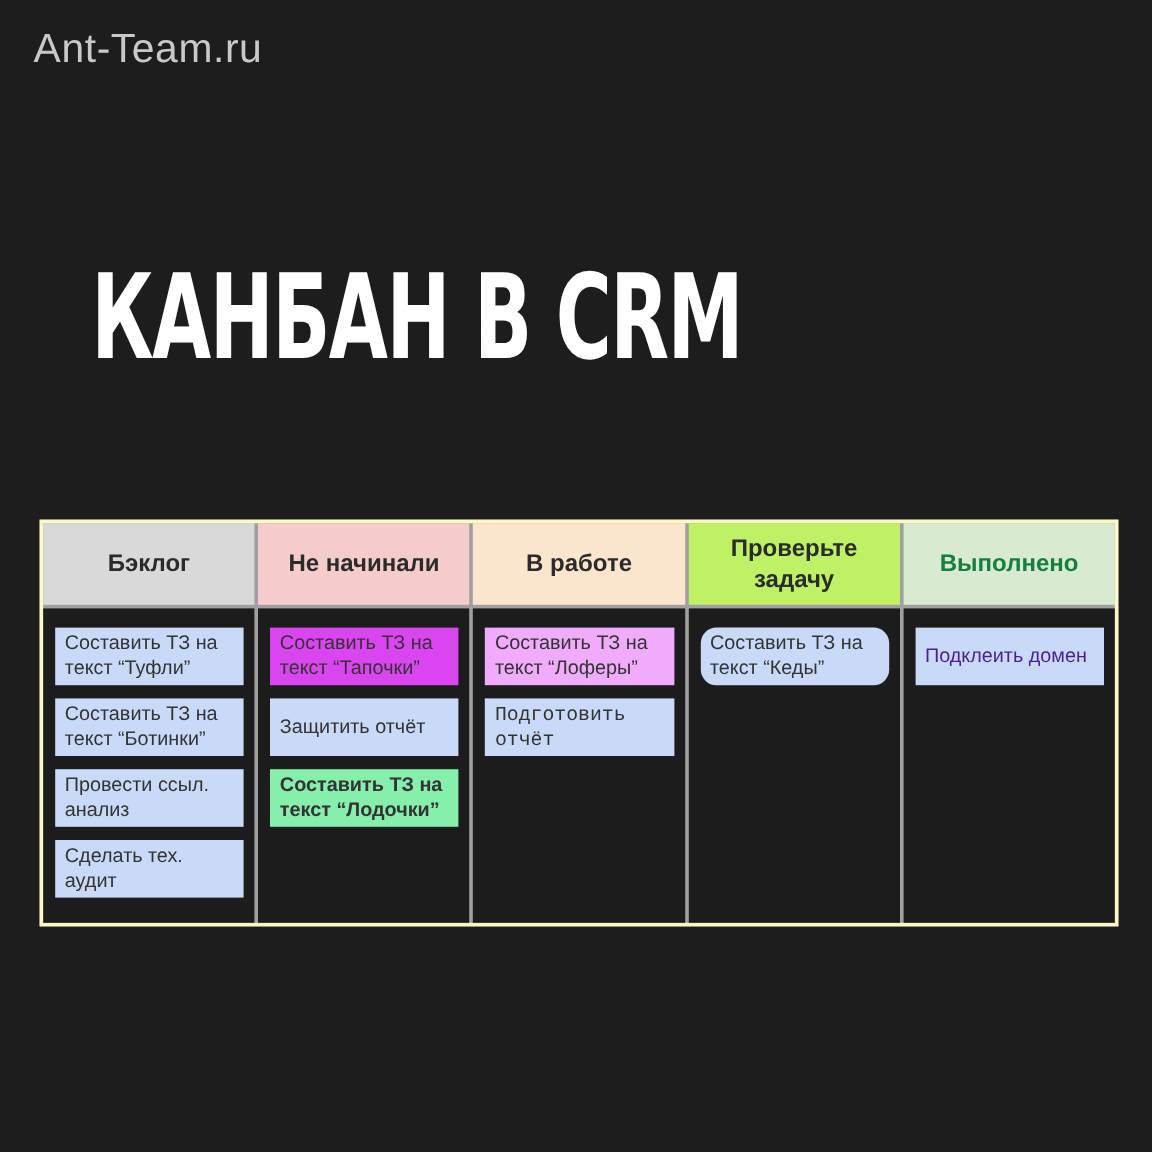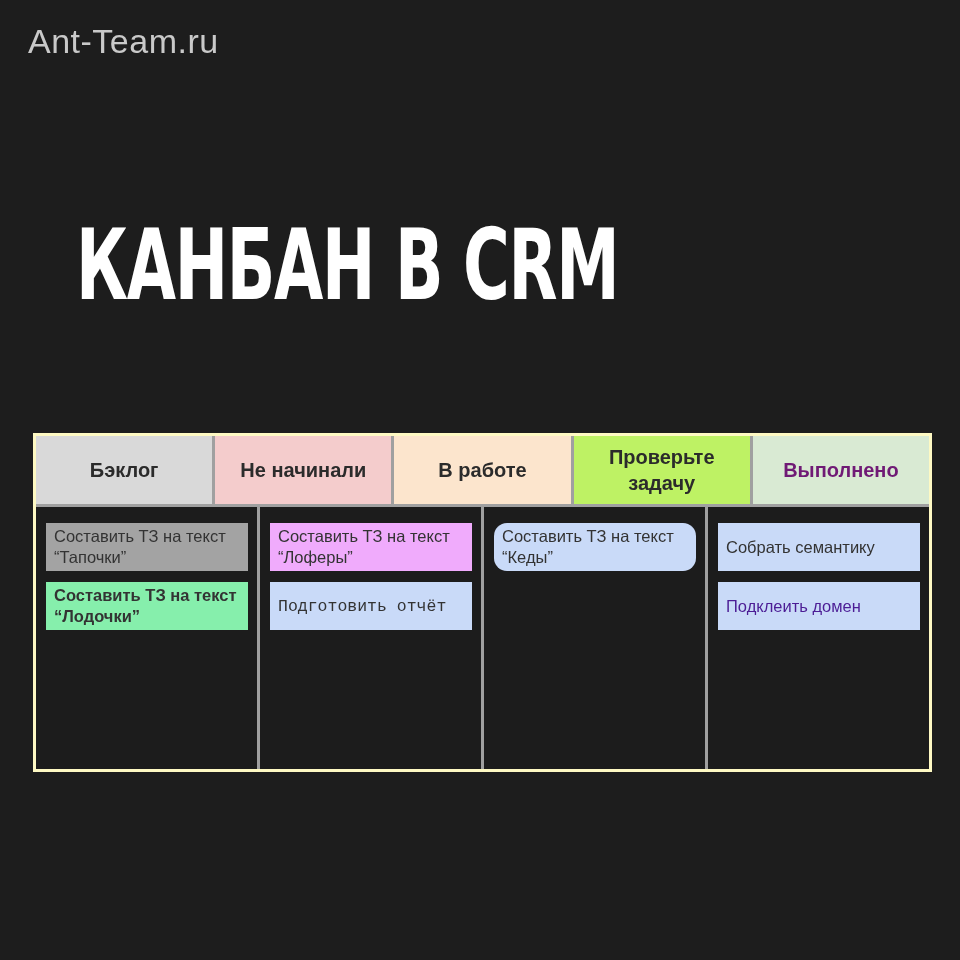--- a/index.html
+++ b/index.html
@@ -108,33 +108,39 @@
   <div class="watermark">Ant-Team.ru</div>
 
   <div class="title">КАНБАН В CRM</div>
 
   <div class="board">
     <div class="header-row">
         <div class="header-cell" style="background: rgb(217, 217, 217); color: rgb(43, 43, 43);">Бэклог</div>
         <div class="header-cell" style="background: rgb(244, 204, 204); color: rgb(43, 43, 43); text-align: right;">Не начинали</div>
         <div class="header-cell" style="background: rgb(252, 229, 205); color: rgb(43, 43, 43);">В работе</div>
         <div class="header-cell" style="background: #bef264; color: rgb(43, 43, 43);">Проверьте задачу</div>
-        <div class="header-cell" style="background: rgb(217, 234, 211); color: #701a75;">Выполнено</div>
+        <div class="header-cell" style="background: rgb(217, 234, 211); color: #15803d;">Выполнено</div>
       </div>
     <div class="body-row">
         <div class="column">
-          <div class="card" style="background: #a3a3a3; color: rgb(51, 51, 51);">Составить ТЗ на текст “Тапочки”</div>
+          <div class="card" style="background: rgb(201, 218, 248); color: rgb(51, 51, 51);">Составить ТЗ на текст “Туфли”</div>
+          <div class="card" style="background: rgb(201, 218, 248); color: rgb(51, 51, 51);">Составить ТЗ на текст “Ботинки”</div>
+          <div class="card" style="background: rgb(201, 218, 248); color: rgb(51, 51, 51);">Провести ссыл. анализ</div>
+          <div class="card" style="background: rgb(201, 218, 248); color: rgb(51, 51, 51);">Сделать тех. аудит</div>
+        </div>
+        <div class="column">
+          <div class="card" style="background: #d946ef; color: rgb(51, 51, 51);">Составить ТЗ на текст “Тапочки”</div>
+          <div class="card" style="background: rgb(201, 218, 248); color: rgb(51, 51, 51);">Защитить отчёт</div>
           <div class="card" style="background: #86efac; color: rgb(51, 51, 51); font-weight: bold;">Составить ТЗ на текст “Лодочки”</div>
         </div>
         <div class="column">
           <div class="card" style="background: #f0abfc; color: rgb(51, 51, 51);">Составить ТЗ на текст “Лоферы”</div>
           <div class="card" style="background: rgb(201, 218, 248); color: rgb(51, 51, 51); font-family: Liberation Mono, monospace;">Подготовить отчёт</div>
         </div>
         <div class="column">
           <div class="card" style="background: rgb(201, 218, 248); color: rgb(51, 51, 51); border-radius: 13px;">Составить ТЗ на текст “Кеды”</div>
         </div>
         <div class="column">
-          <div class="card" style="background: rgb(201, 218, 248); color: rgb(51, 51, 51);">Собрать семантику</div>
           <div class="card" style="background: rgb(201, 218, 248); color: #4c1d95;">Подклеить домен</div>
         </div>
       </div>
   </div>
 </div>
 
 </body></html>

